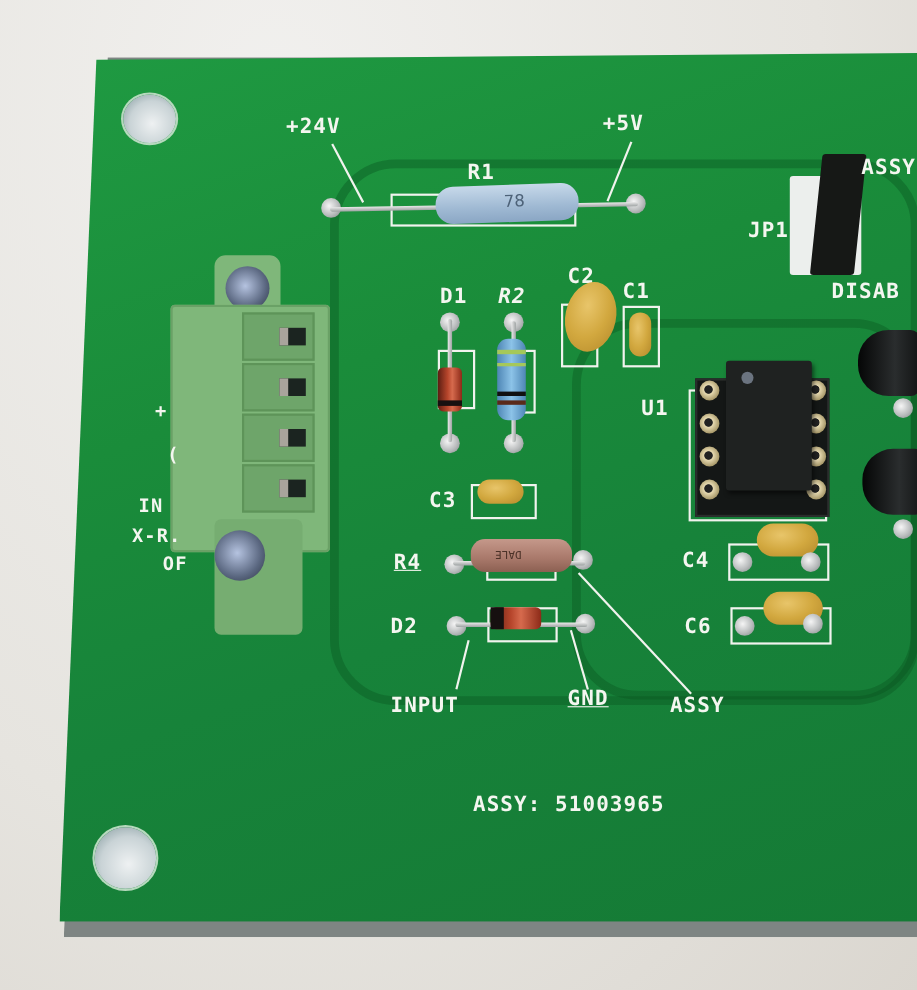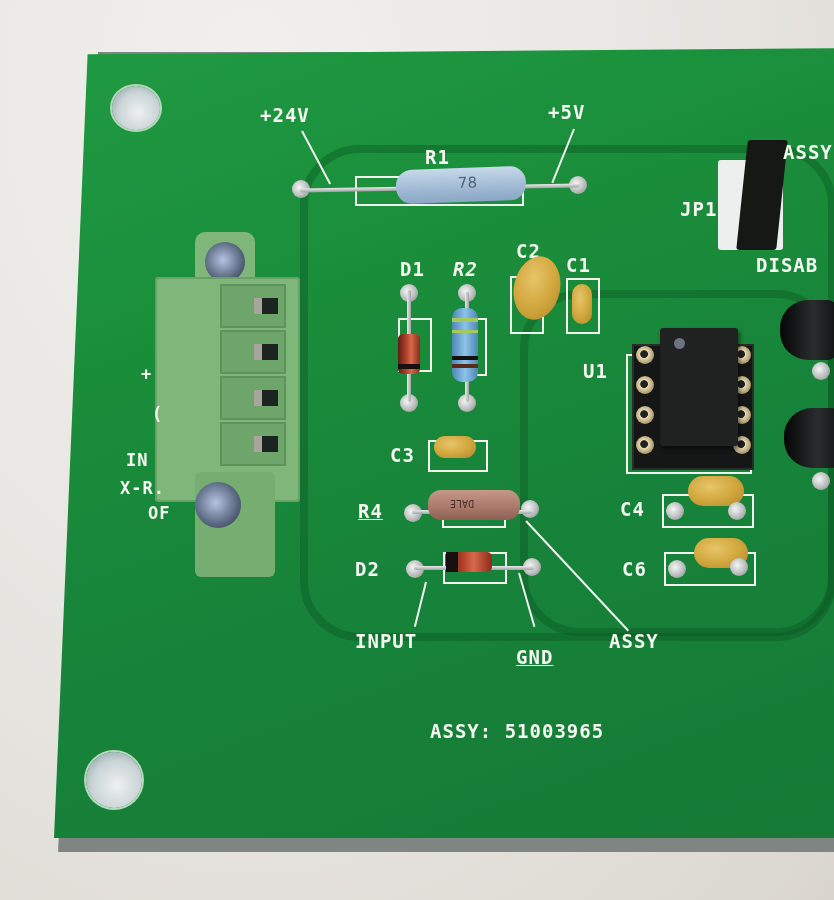--- a/index.html
+++ b/index.html
@@ -198,16 +198,16 @@
 <div class="silk" style="left:622px;top:558px;">C6</div>
 <div class="outline" style="left:664px;top:552px;width:88px;height:30px;"></div>
 <div class="tantalum" style="left:694px;top:538px;width:54px;height:30px;border-radius:15px;"></div>
 <div class="pad" style="left:668px;top:560px;"></div>
 <div class="pad" style="left:730px;top:558px;"></div>
 
 <div class="line" style="left:426px;top:581px;width:46px;transform:rotate(104deg);"></div>
 <div class="line" style="left:519px;top:572px;width:56px;transform:rotate(74deg);"></div>
 <div class="line" style="left:526px;top:520px;width:150px;transform:rotate(47deg);"></div>
 <div class="silk" style="left:355px;top:630px;">INPUT</div>
-<div class="silk" style="left:516px;top:646px;text-decoration:underline;">GND</div>
+<div class="silk" style="left:516px;top:624px;text-decoration:underline;">GND</div>
 <div class="silk" style="left:609px;top:630px;">ASSY</div>
 
 <div class="silk" style="left:430px;top:720px;">ASSY: 51003965</div>
 
 </body></html>

